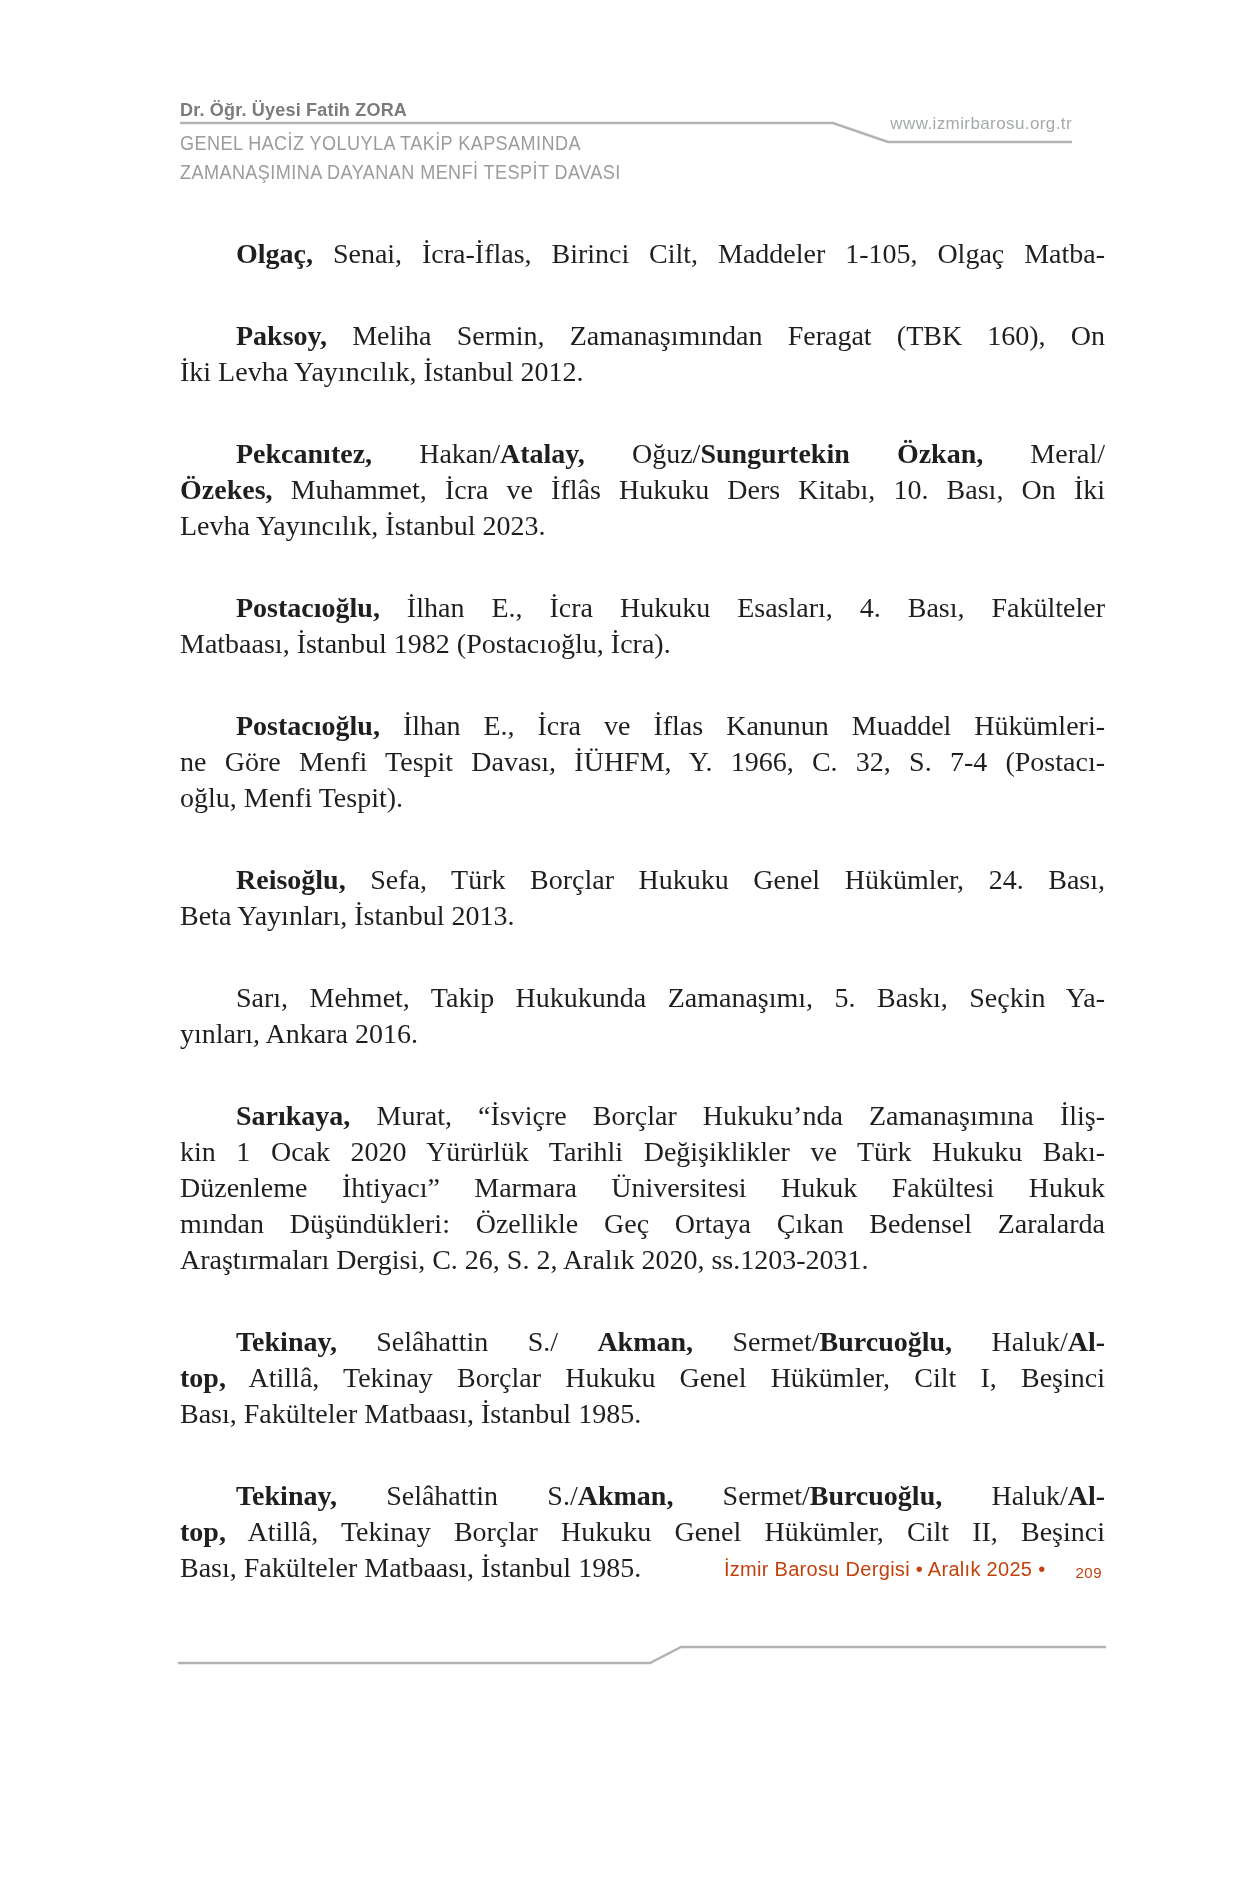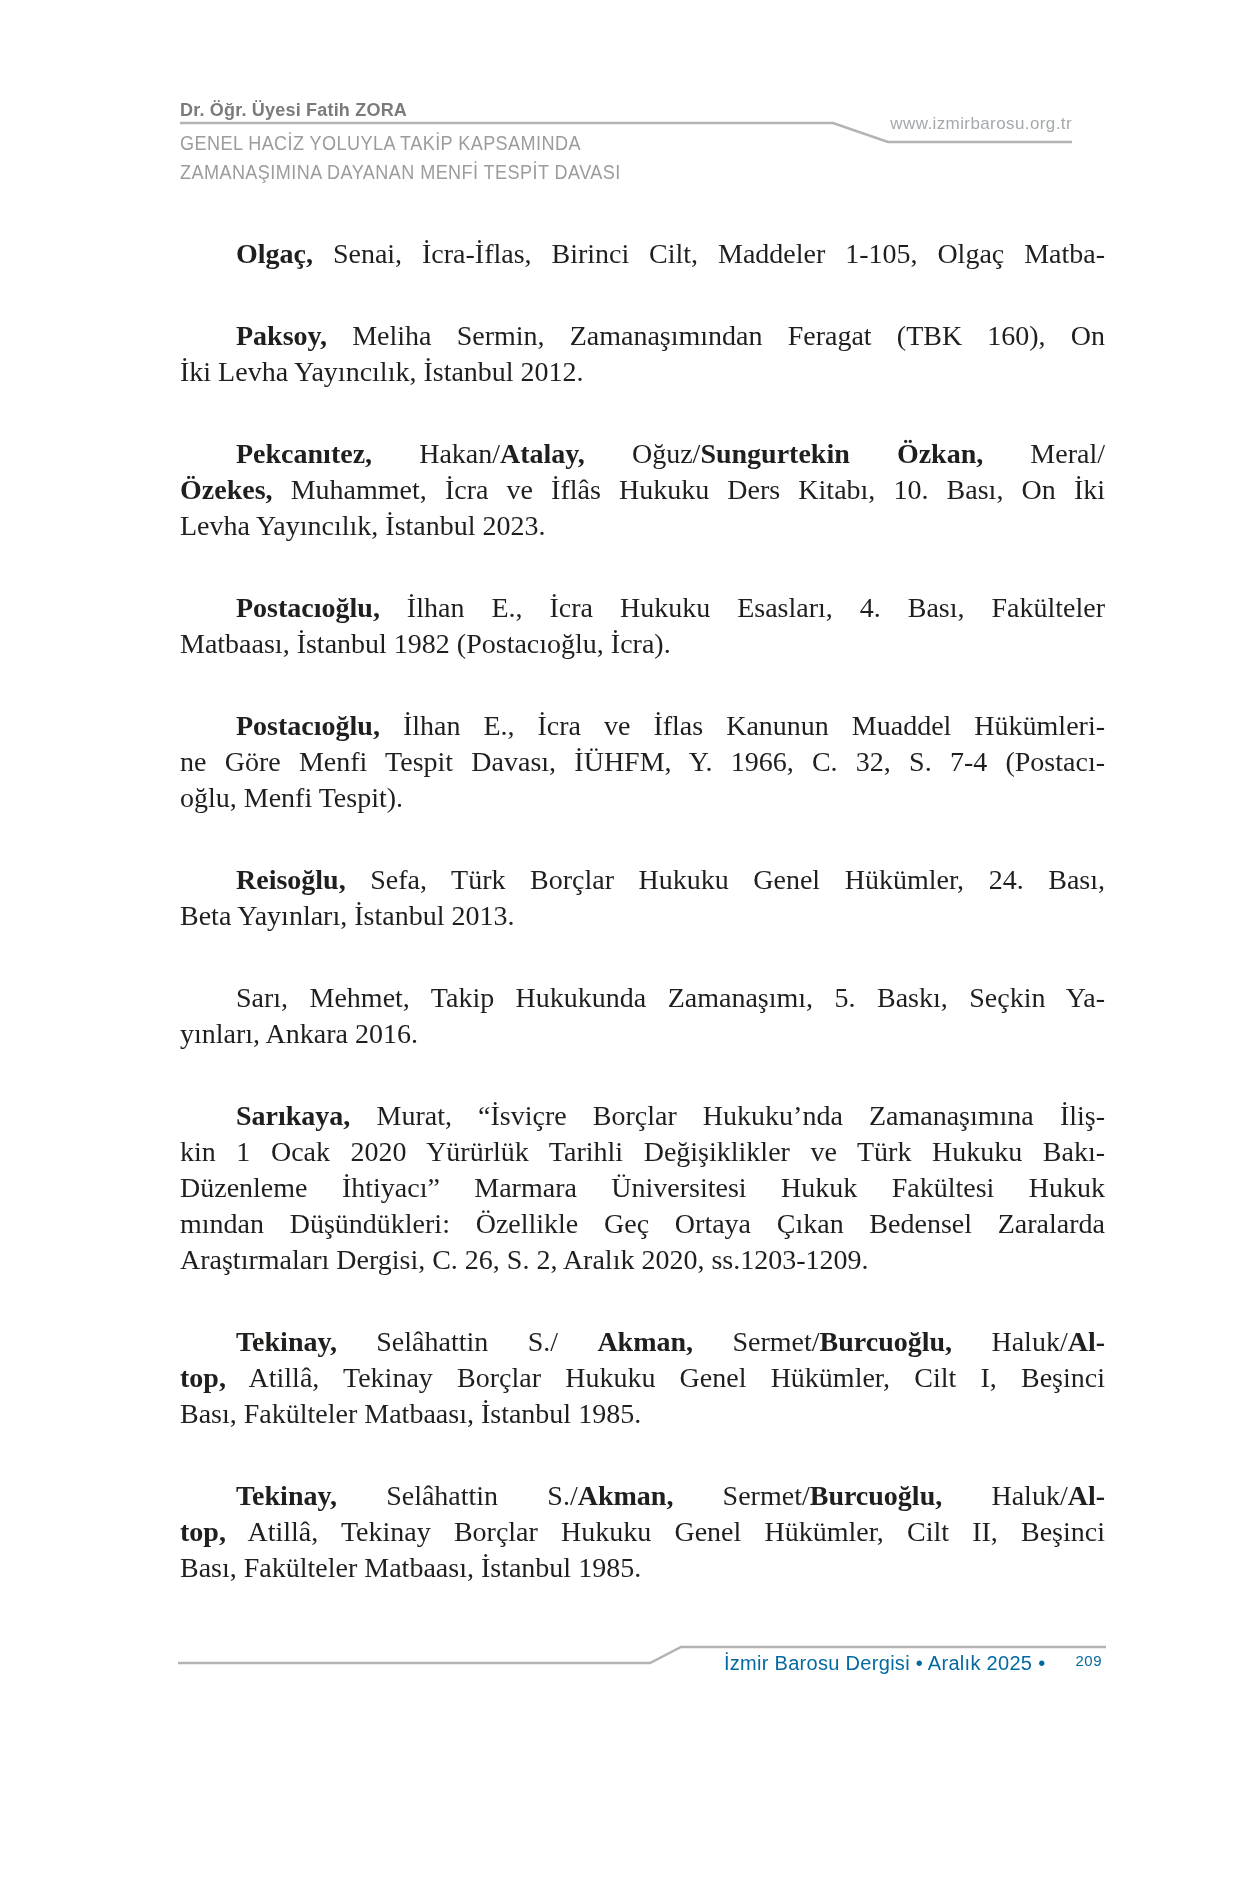--- a/index.html
+++ b/index.html
@@ -71,26 +71,26 @@
   .line:not(.last)::after {
     content: "";
     display: inline-block;
     width: 100%;
     height: 0;
   }
   .line .b { font-weight: bold; }
   
   .footer {
     position: absolute;
-    top: 1652px; right: 158px;
+    top: 1558px; right: 158px;
     display: flex;
-    align-items: flex-start;
+    align-items: flex-end;
     gap: 30px;
     font-family: "Liberation Sans", sans-serif;
-    color: #0369a1;
+    color: #c2410c;
     white-space: nowrap;
   }
   .footer .journal { font-size: 20px; letter-spacing: 0.3px; }
   .footer .pagenum { font-size: 15px; letter-spacing: 0.5px; }
 </style>
 </head>
 <body>
 
 <div class="page">
 
@@ -136,21 +136,21 @@
       </div>
       <div class="entry">
         <div class="line first"><span>Sarı, Mehmet, Takip Hukukunda Zamanaşımı, 5. Baskı, Seçkin Ya-</span></div>
         <div class="line last"><span>yınları, Ankara 2016.</span></div>
       </div>
       <div class="entry">
         <div class="line first"><span class="b">Sarıkaya,</span><span> Murat, “İsviçre Borçlar Hukuku’nda Zamanaşımına İliş-</span></div>
         <div class="line"><span>kin 1 Ocak 2020 Yürürlük Tarihli Değişiklikler ve Türk Hukuku Bakı-</span></div>
         <div class="line"><span>Düzenleme İhtiyacı” Marmara Üniversitesi Hukuk Fakültesi Hukuk</span></div>
         <div class="line"><span>mından Düşündükleri: Özellikle Geç Ortaya Çıkan Bedensel Zaralarda</span></div>
-        <div class="line last"><span>Araştırmaları Dergisi, C. 26, S. 2, Aralık 2020, ss.1203-1209.</span></div>
+        <div class="line last"><span>Araştırmaları Dergisi, C. 26, S. 2, Aralık 2020, ss.1203-2031.</span></div>
       </div>
       <div class="entry">
         <div class="line first"><span class="b">Tekinay,</span><span> Selâhattin S./ </span><span class="b">Akman,</span><span> Sermet/</span><span class="b">Burcuoğlu,</span><span> Haluk/</span><span class="b">Al-</span></div>
         <div class="line"><span class="b">top,</span><span> Atillâ, Tekinay Borçlar Hukuku Genel Hükümler, Cilt I, Beşinci</span></div>
         <div class="line last"><span>Bası, Fakülteler Matbaası, İstanbul 1985.</span></div>
       </div>
       <div class="entry">
         <div class="line first"><span class="b">Tekinay,</span><span> Selâhattin S./</span><span class="b">Akman,</span><span> Sermet/</span><span class="b">Burcuoğlu,</span><span> Haluk/</span><span class="b">Al-</span></div>
         <div class="line"><span class="b">top,</span><span> Atillâ, Tekinay Borçlar Hukuku Genel Hükümler, Cilt II, Beşinci</span></div>
         <div class="line last"><span>Bası, Fakülteler Matbaası, İstanbul 1985.</span></div>

